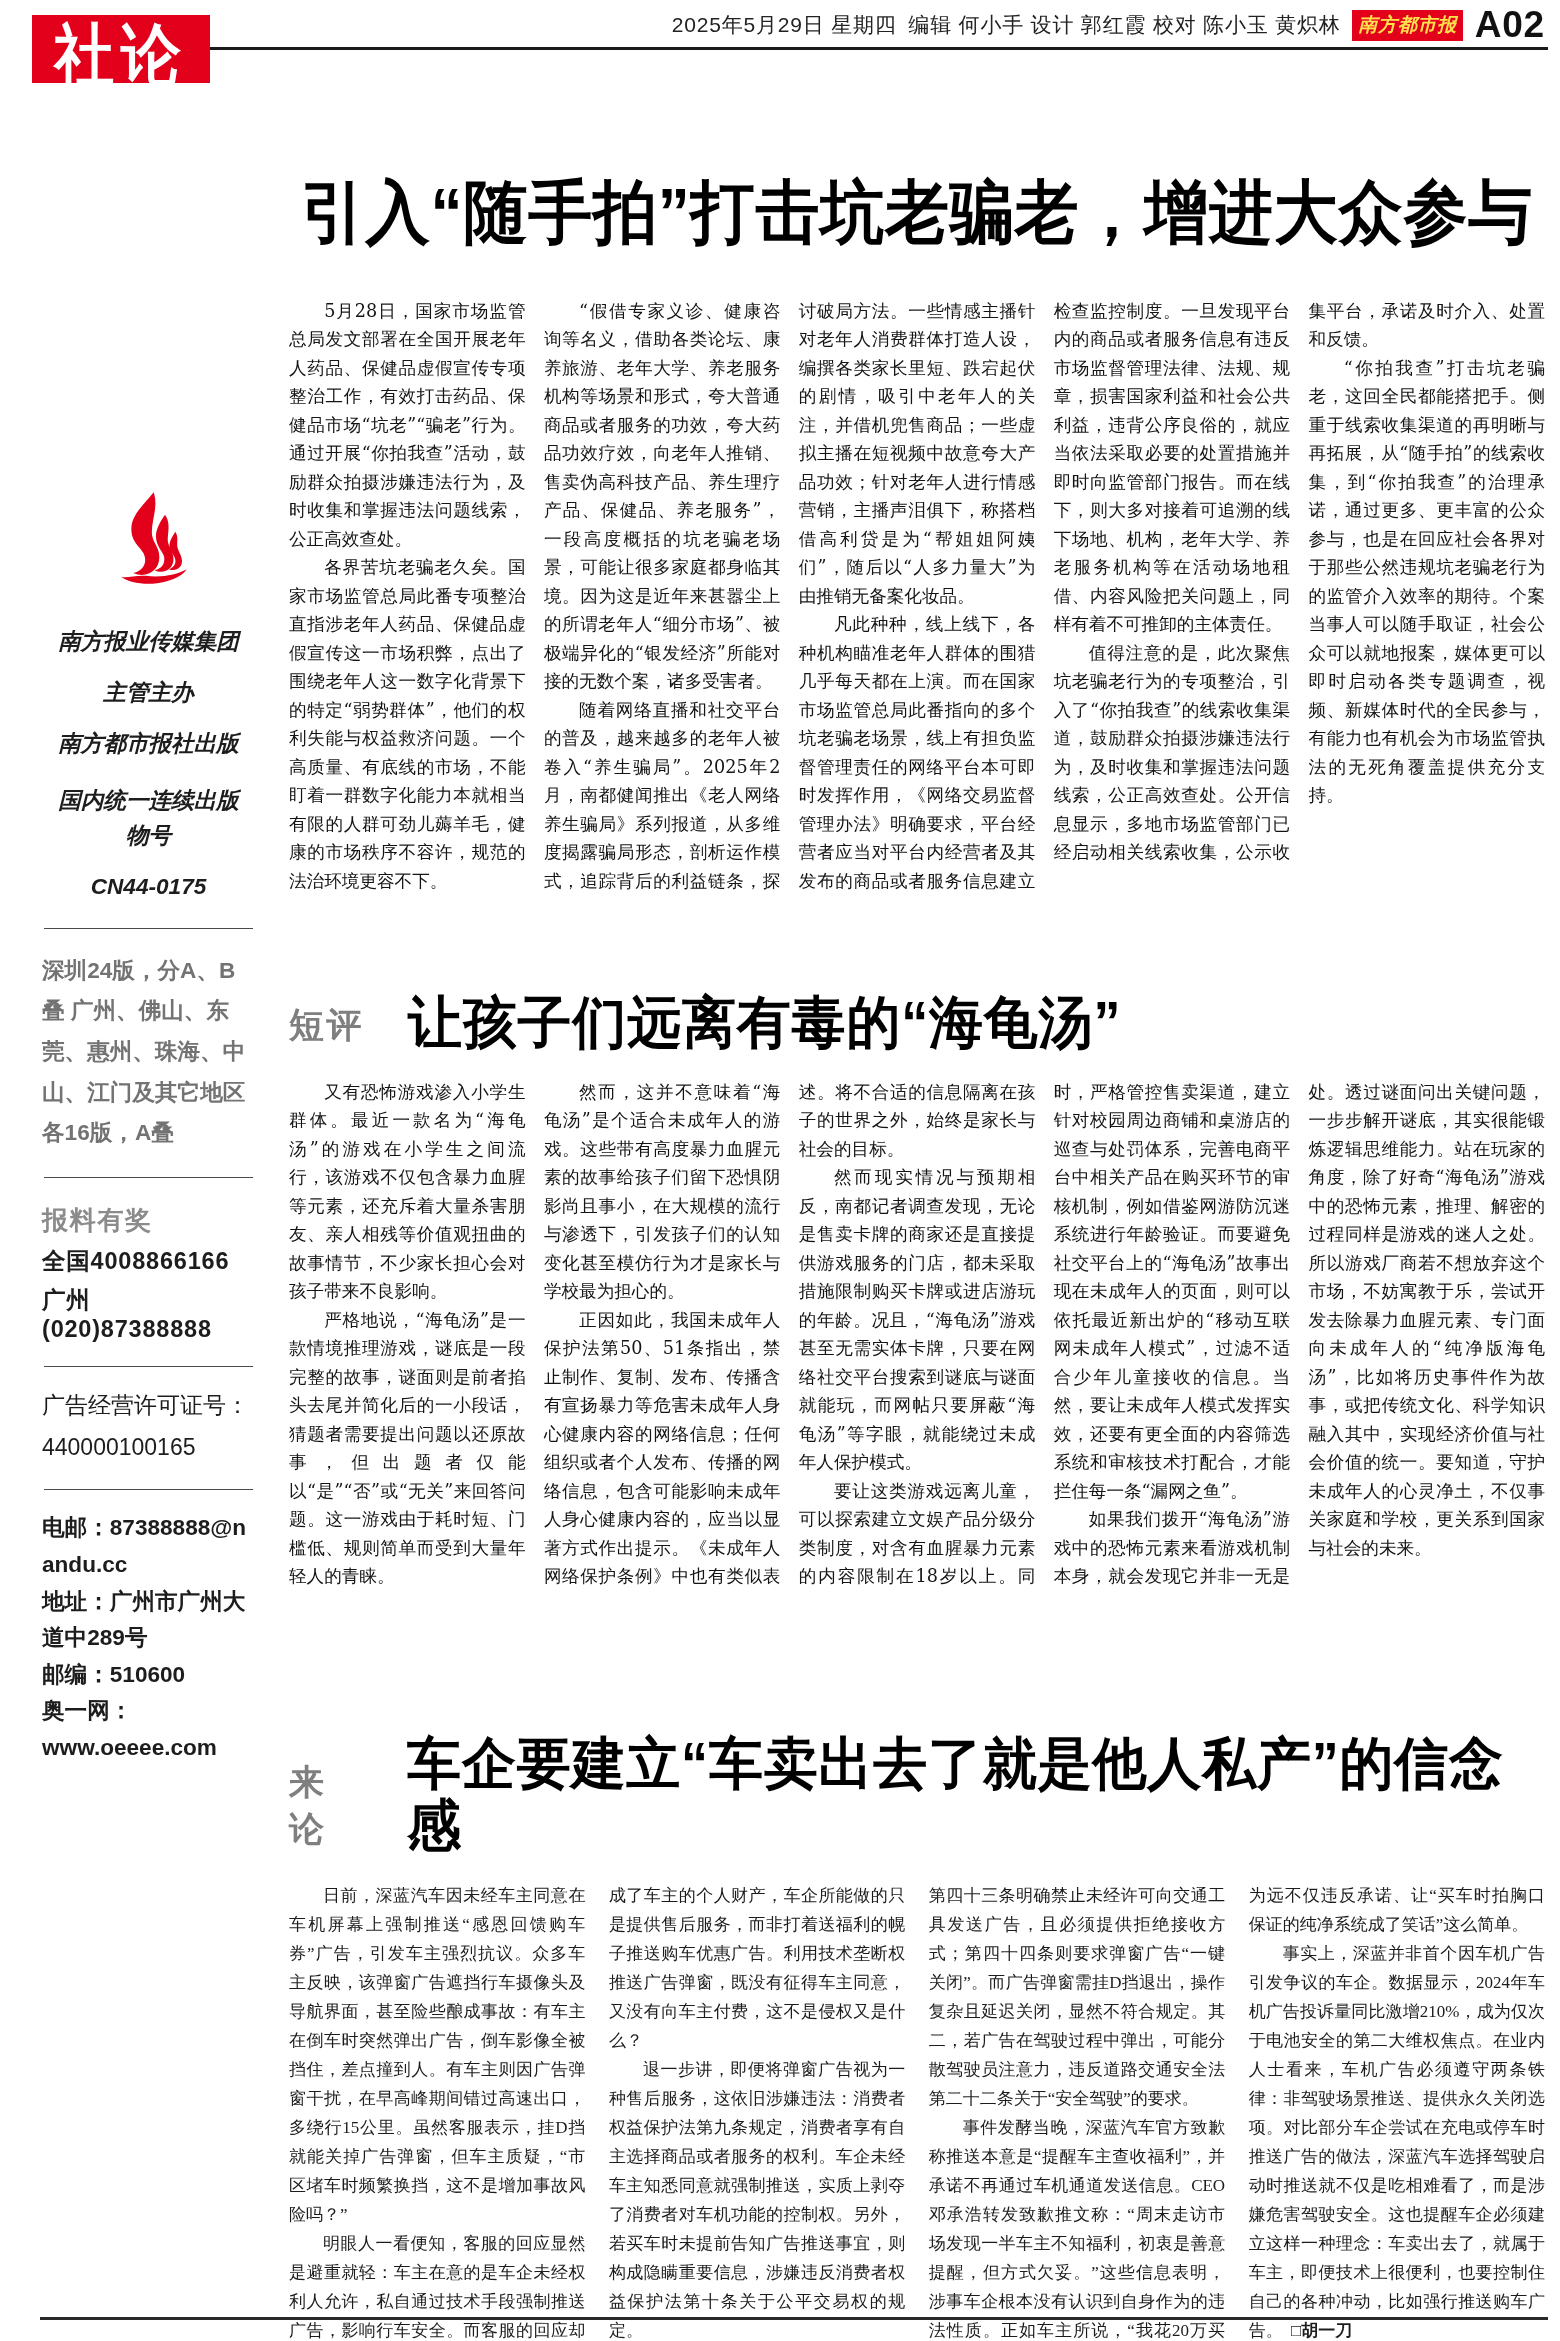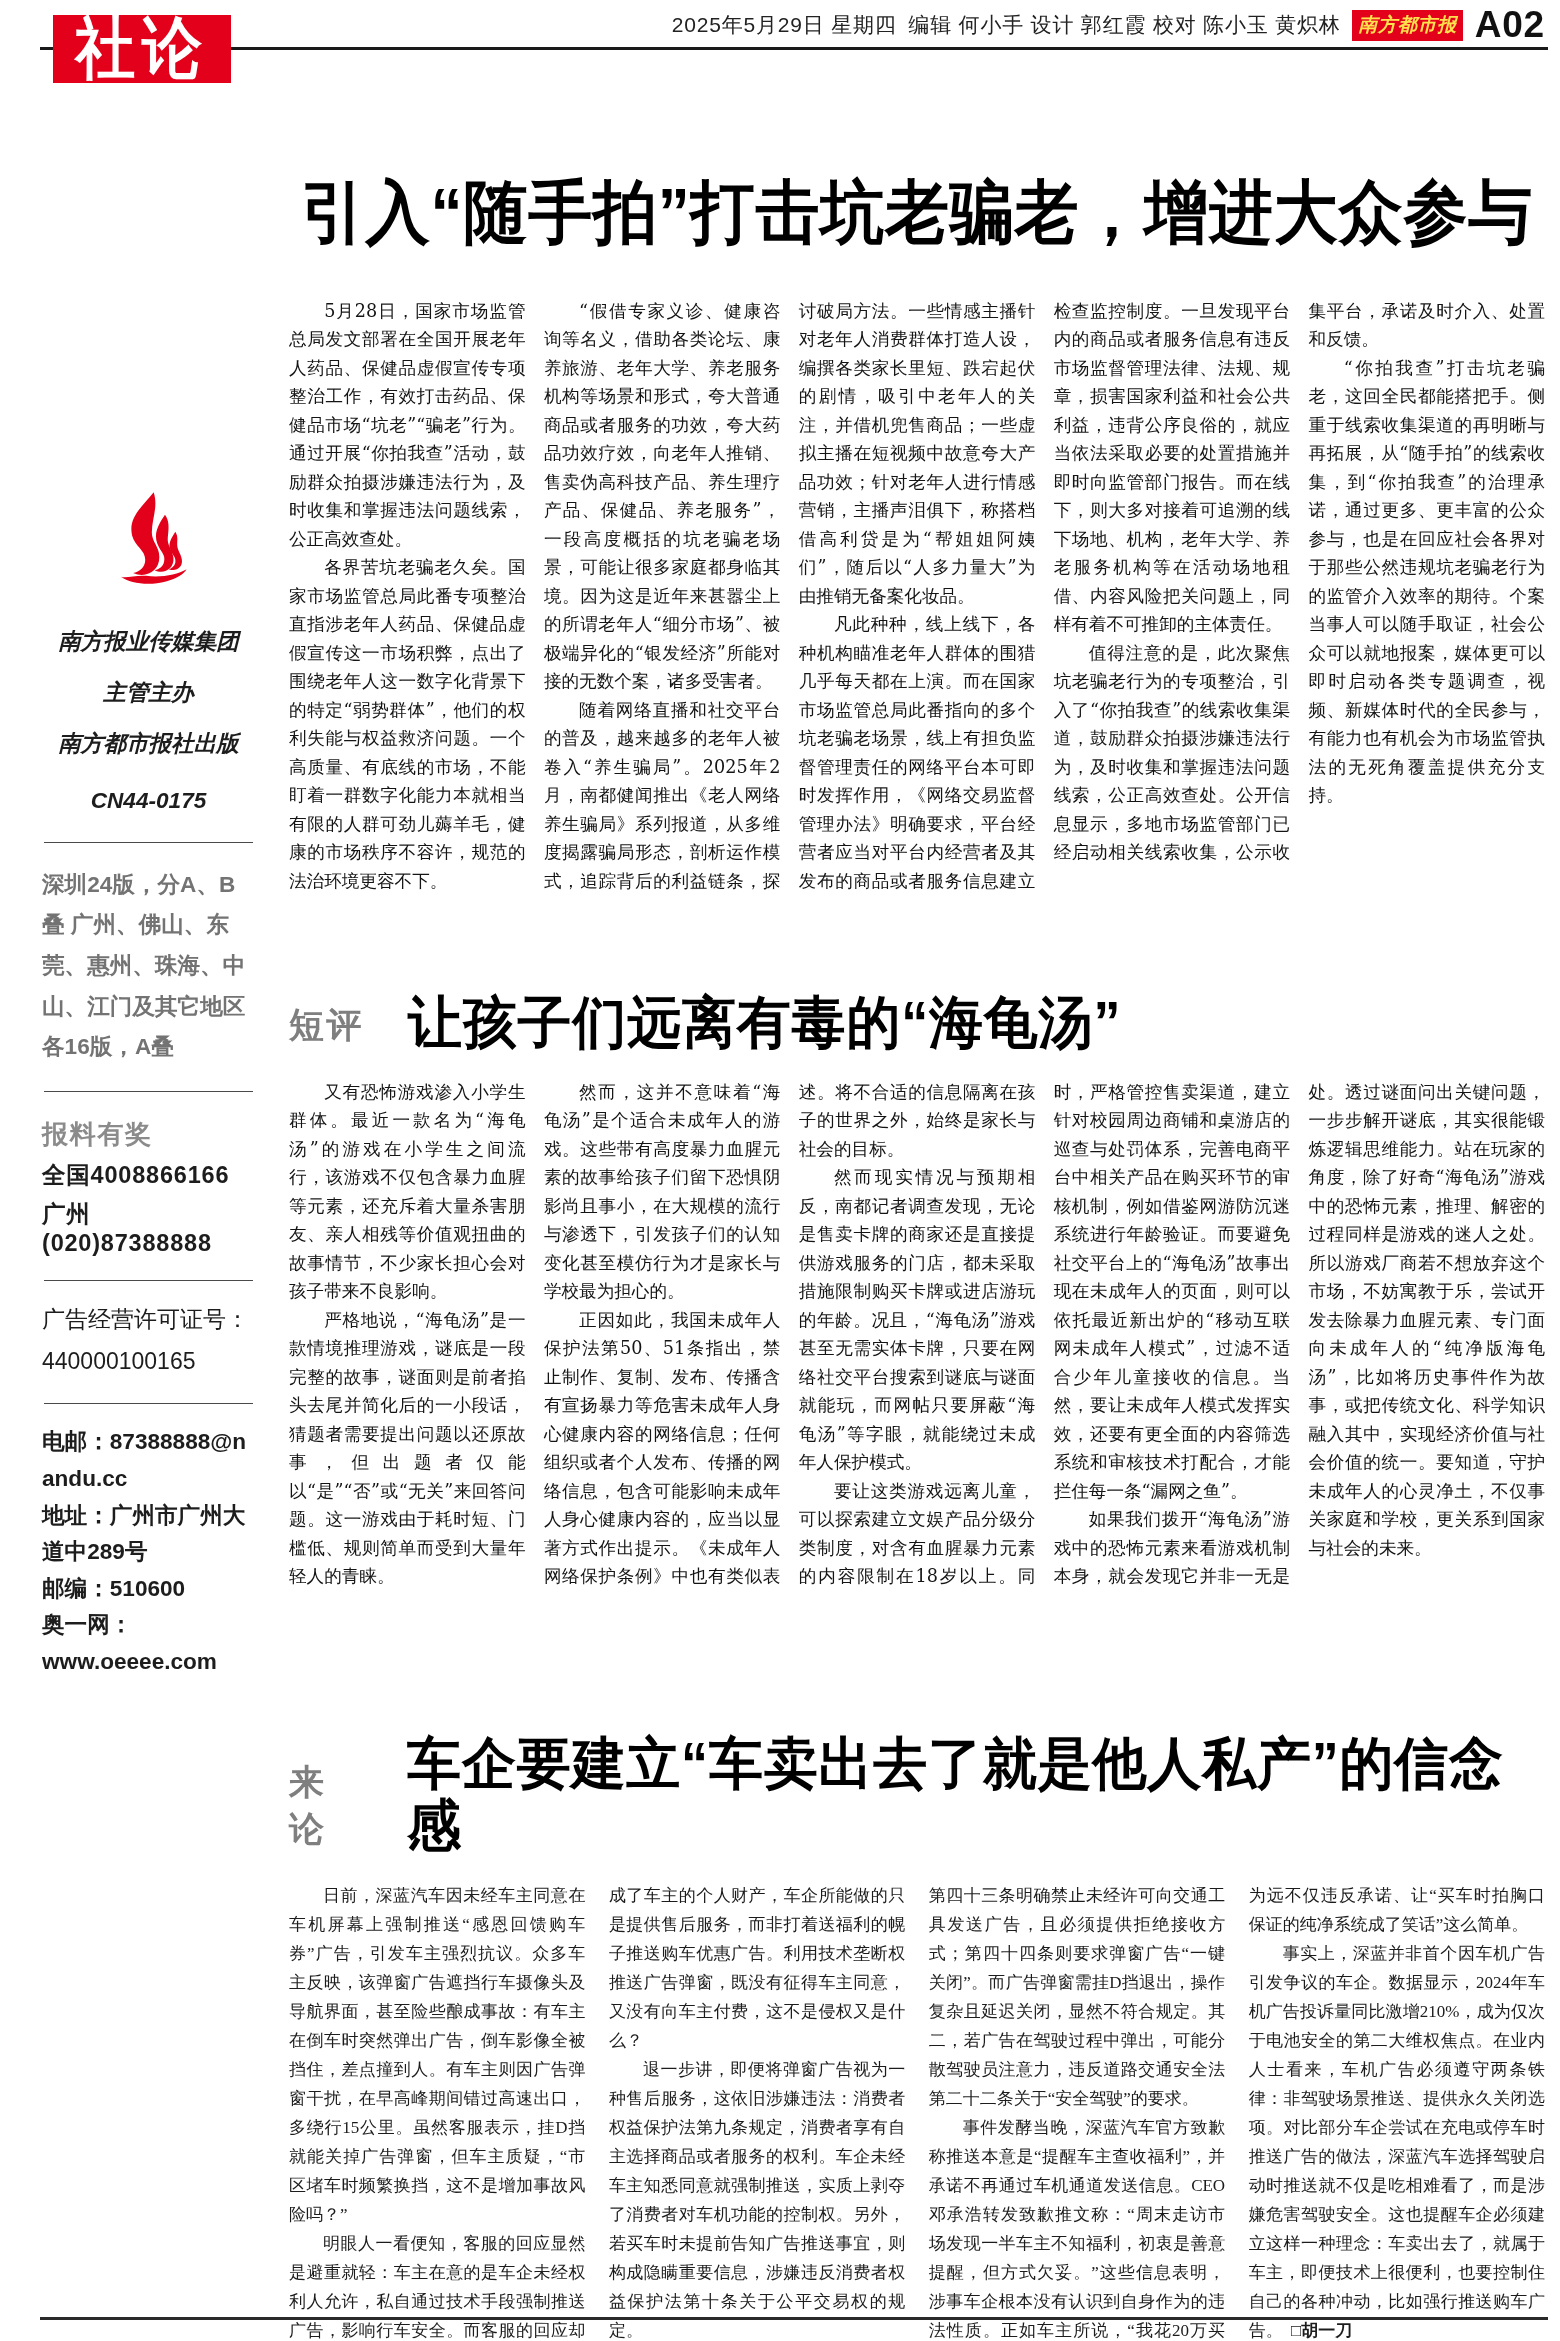--- a/index.html
+++ b/index.html
@@ -1,21 +1,21 @@
 <!DOCTYPE html>
 <html style="font-size:13.4px"><head>
 <meta charset="utf-8">
 <style>
   html,body{margin:0;padding:0;background:#e8e8e8;}
   .page{position:relative;width:1560px;height:2342px;background:#fff;overflow:hidden;
         font-family:"Liberation Sans",sans-serif;color:#111;}
   
   .header-rule{position:absolute;left:40px;top:47px;width:1508px;height:2.5px;background:#1a1a1a;}
-  .section-box{position:absolute;left:53px;top:15px;width:178px;height:68px;background:#e3001b;
-        z-index:2;display:flex;align-items:center;justify-content:center;}
+  .section-box{position:absolute;left:32px;top:15px;width:178px;height:68px;background:#e3001b;
+        z-index:2;display:flex;justify-content:center;}
   .section-box span{color:#fff;font-weight:900;font-size:60px;letter-spacing:6.7px;transform:scaleY(1.12);}
   .header-meta{position:absolute;right:15px;top:6.7px;height:37px;display:flex;align-items:center;gap:11.7px;}
   .header-meta .meta-text{font-size:21px;color:#222;letter-spacing:0.8px;}
   .nameplate{background:#e3001b;color:#ffe14d;font-weight:900;font-size:19px;padding:2.5px 5.9px;
         letter-spacing:0.8px;font-style:italic;}
   .pageno{font-weight:900;font-size:37px;letter-spacing:0.8px;}
   
   .sidebar{position:absolute;left:42px;top:490px;width:213px;}
   .flame{display:block;margin:0 auto 30px;}
   .pub-block p,.issn-block p{margin:16px;text-align:center;font-weight:700;font-size:22.6px;line-height:1.55;color:#1d1d1d;font-style:italic;}
@@ -79,20 +79,21 @@
       <path fill="#e3001b" d="M67 26 C59 38 55 46 59 57 C62 65 68 68 66 76 C65 81 61 84 56 85 C66 90 77 83 76 72 C75 63 69 59 70 50 C71 41 72 33 67 26 Z"></path>
       <path fill="#e3001b" d="M78 44 C73 52 70 57 73 64 C75 69 79 71 78 77 C77 81 74 83 71 84 C79 87 86 82 85 74 C84 67 80 64 80 58 C80 52 81 49 78 44 Z"></path>
       <path fill="#e3001b" d="M20 92 C30 99 50 102 68 97 C80 94 87 89 90 84 C80 90 63 93 47 91 C36 90 26 94 20 92 Z"></path>
     </svg>
     <div class="pub-block">
         <p>南方报业传媒集团</p>
         <p>主管主办</p>
         <p>南方都市报社出版</p>
       </div>
     <div class="issn-block">
+      <p>国内统一连续出版物号</p>
       <p>CN44-0175</p>
     </div>
     <hr class="side-rule">
     <div class="editions">深圳24版，分A、B叠 广州、佛山、东莞、惠州、珠海、中山、江门及其它地区各16版，A叠</div>
     <hr class="side-rule">
     <div class="tip-title">报料有奖</div>
     <div class="tip-lines">
         <p>全国4008866166</p>
         <p>广州(020)87388888</p>
       </div>

